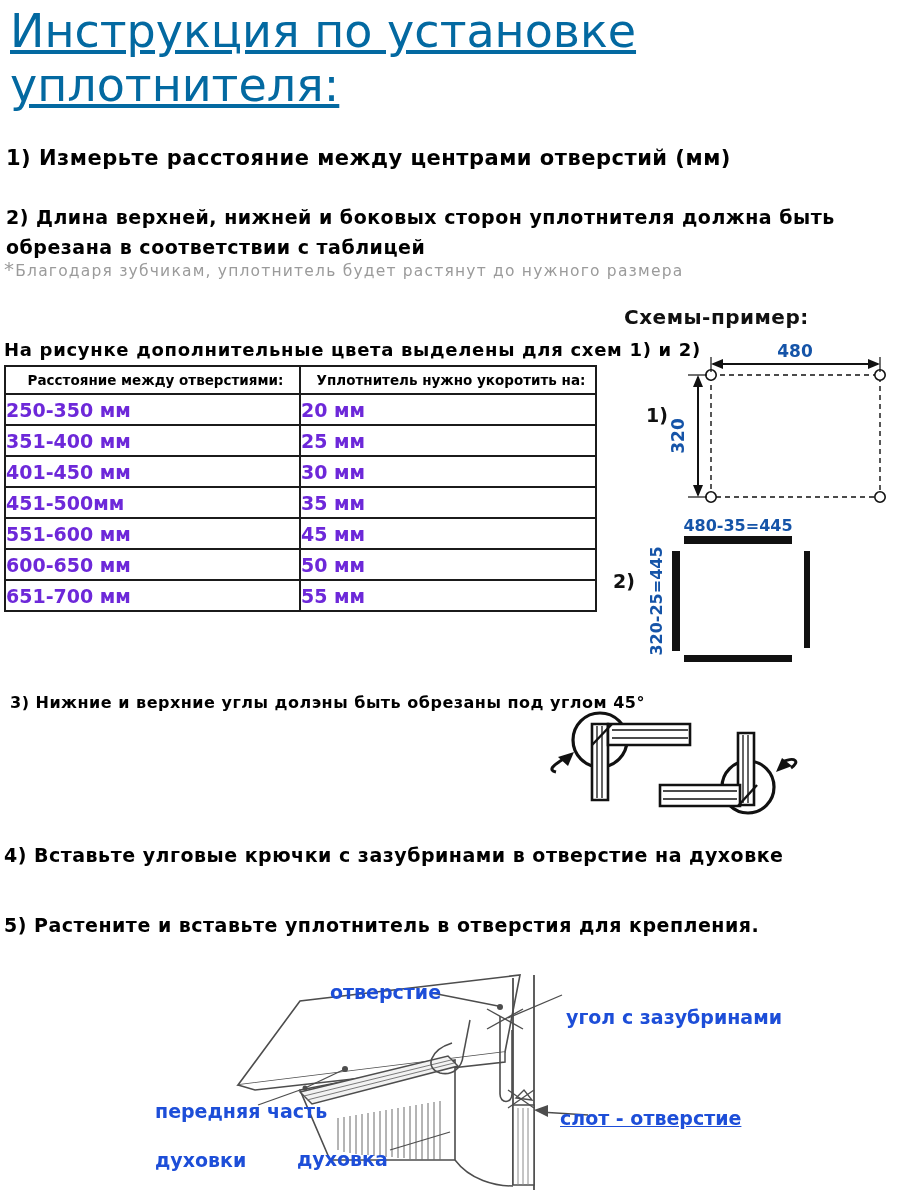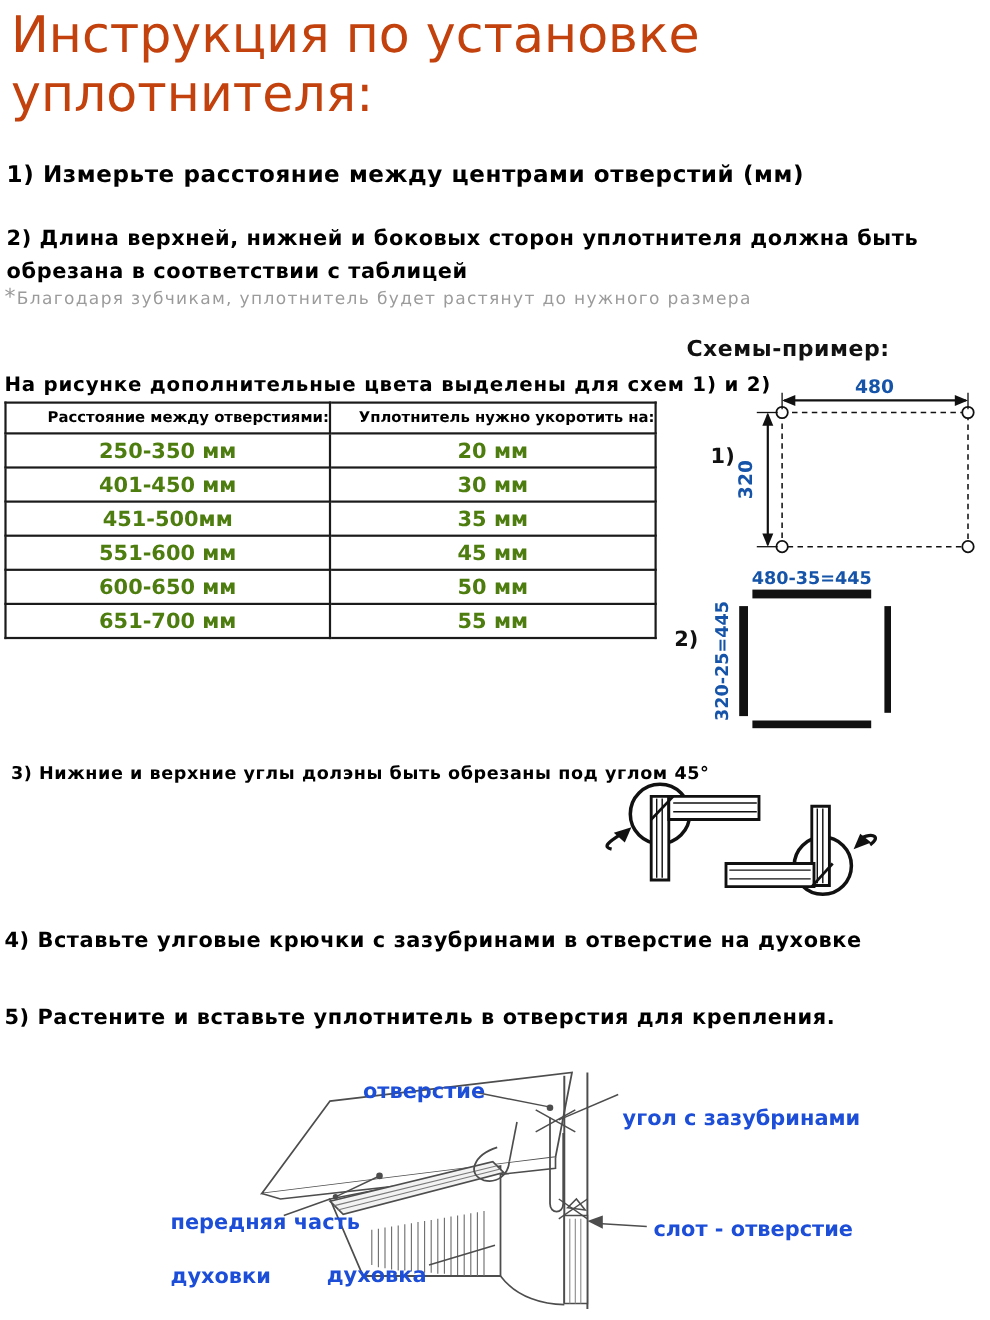--- a/index.html
+++ b/index.html
@@ -19,22 +19,23 @@
   
   .title {
     position: absolute;
     left: 10px;
     top: 4px;
     width: 880px;
     font-family: "DejaVu Sans", sans-serif;
     font-size: 46px;
     line-height: 54px;
     font-weight: 400;
-    color: #c2410c;
+    color: #0369a1;
     letter-spacing: 0px;
+    text-decoration: underline;
   }
 
   
   .step {
     position: absolute;
     font-family: "DejaVu Sans", sans-serif;
     font-weight: bold;
     color: #000;
     letter-spacing: 0.5px;
   }
@@ -81,32 +82,31 @@
   }
   .seal-table td, .seal-table th {
     border: 2px solid #1b1b1b;
     padding: 0;
     margin: 0;
   }
   .seal-table th {
     font-family: "DejaVu Sans", sans-serif;
     font-size: 13.5px;
     font-weight: bold;
-    text-align: right;
+    text-align: center;
     padding: 3px 0 3px 6px;
     height: 20px;
     color: #000;
     margin-left: 18px;
   }
   .seal-table td {
     font-family: "DejaVu Sans", sans-serif;
     font-size: 19px;
     font-weight: bold;
-    color: #4d7c0f;
-    text-align: center;
+    color: #6d28d9;
     height: 29px;
     letter-spacing: 0px;
   }
   .col-a { width: 287px; }
   .col-b { width: 288px; }
 
   
   .schemes-heading {
     position: absolute;
     left: 624px;
@@ -151,21 +151,21 @@
     font-weight: bold;
     color: #1d4ed8;
     white-space: nowrap;
     letter-spacing: 0px;
   }
   #lbl-otverstie     { left: 330px; top: 981px; }
   #lbl-ugol          { left: 566px; top: 1006px; }
   #lbl-perednyaya    { left: 155px; top: 1100px; }
   #lbl-duhovki       { left: 155px; top: 1124px; margin-top: 25px; }
   #lbl-duhovka       { left: 297px; top: 1148px; }
-  #lbl-slot          { left: 594px; top: 1107px; }
+  #lbl-slot          { left: 560px; top: 1107px; text-decoration: underline; }
 </style>
 </head>
 <body>
 
 <div class="title">Инструкция по установке уплотнителя:</div>
 
 <div class="step" id="step1">1) Измерьте расстояние между центрами отверстий (мм)</div>
 <div class="step" id="step2">2) Длина верхней, нижней и боковых сторон уплотнителя должна быть обрезана в соответствии с таблицей</div>
 
 <div class="note"><span class="star">*</span><span>Благодаря зубчикам, уплотнитель будет растянут до нужного размера</span></div>
@@ -176,20 +176,24 @@
   <thead>
     <tr>
       <th class="col-a">Расстояние между отверстиями:</th>
       <th class="col-b">Уплотнитель нужно укоротить на:</th>
     </tr>
   </thead>
   <tbody>
     <tr>
       <td>250-350 мм</td>
       <td>20 мм</td>
+    </tr>
+    <tr>
+      <td>351-400 мм</td>
+      <td>25 мм</td>
     </tr>
     <tr>
       <td>401-450 мм</td>
       <td>30 мм</td>
     </tr>
     <tr>
       <td>451-500мм</td>
       <td>35 мм</td>
     </tr>
     <tr>

